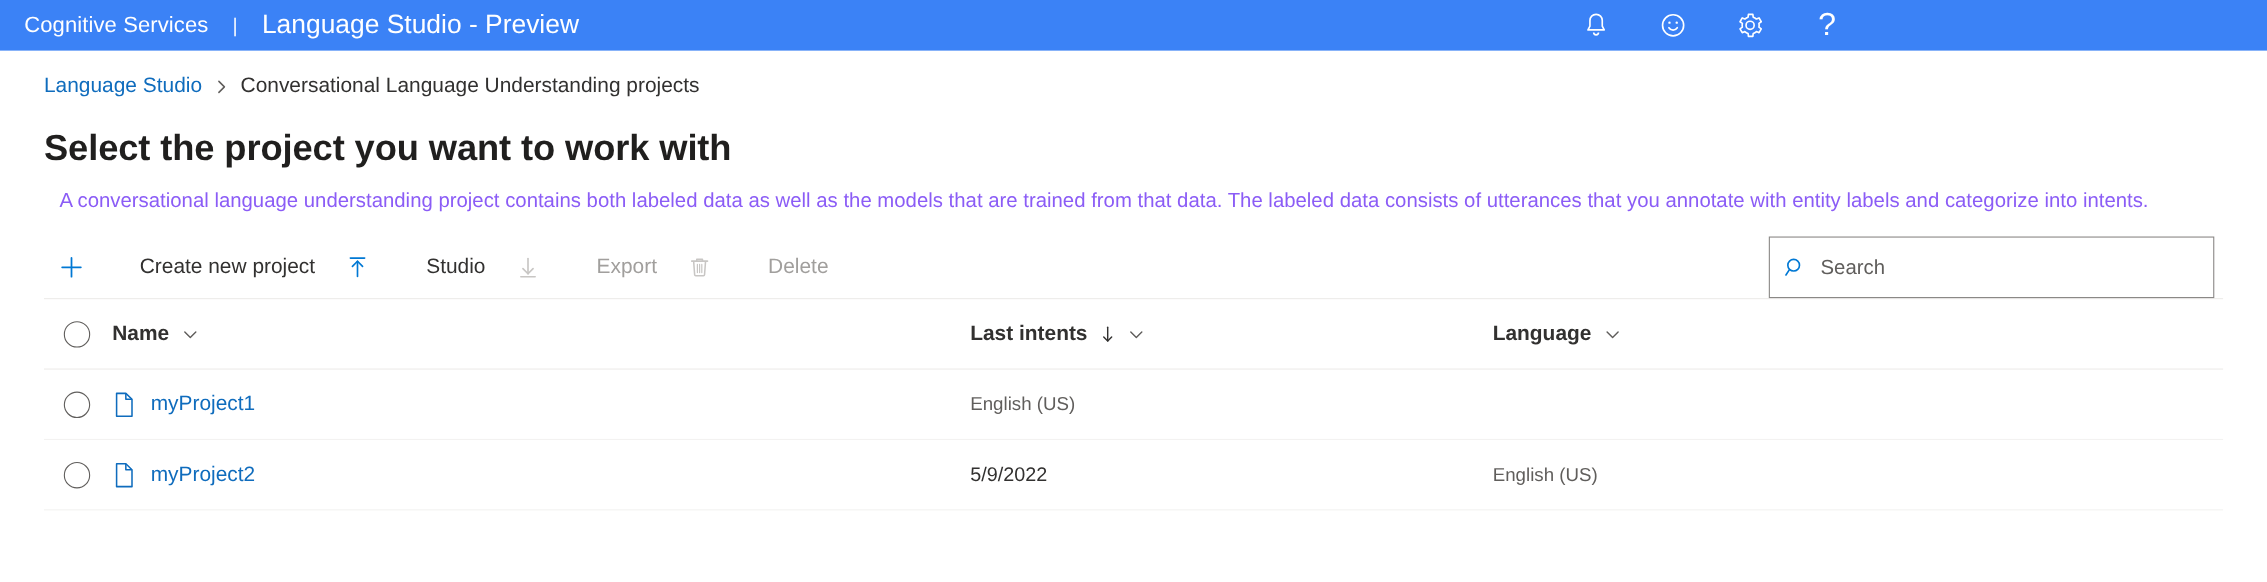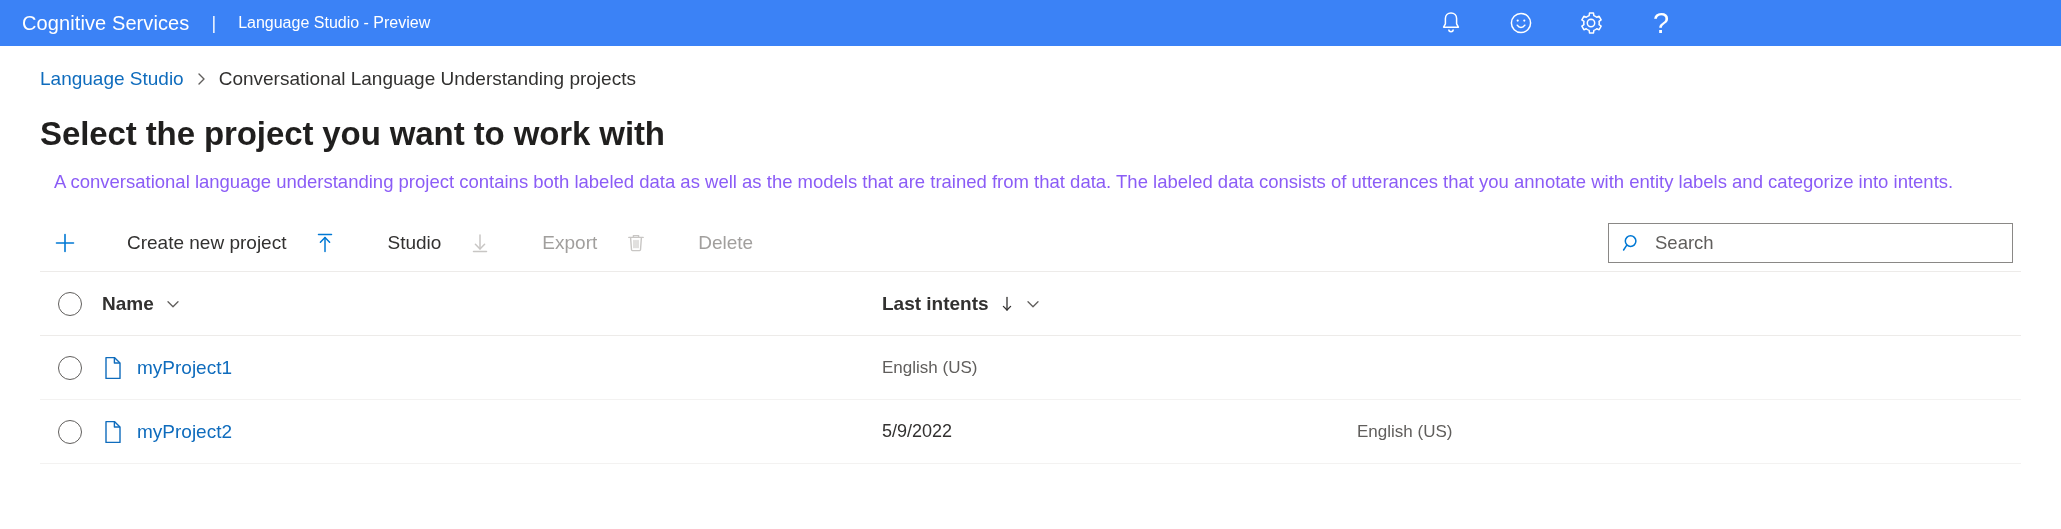--- a/index.html
+++ b/index.html
@@ -33,21 +33,21 @@
     white-space: nowrap;
   }
   .topbar-sep {
     color: #ffffff;
     font-size: 18px;
     margin: 0 22px;
     opacity: .95;
   }
   .topbar-app {
     color: #ffffff;
-    font-size: 16px;
+    font-size: 24px;
     white-space: nowrap;
   }
   .topbar-spacer { flex: 1 1 auto; }
   .topbar-actions {
     display: flex;
     align-items: center;
     gap: 40px;
     padding-right: 385px;
   }
   .topbar-icon {
@@ -148,21 +148,21 @@
     font-size: 19px;
     color: #323130;
   }
   .cmd.disabled .cmd-label { color: #a19f9d; }
 
   .cmd-spacer { flex: 1 1 auto; }
 
   
   .searchbox {
     width: 405px;
-    height: 40px;
+    height: 56px;
     border: 1px solid #8a8886;
     background: #ffffff;
     display: flex;
     align-items: center;
     box-sizing: border-box;
     padding: 0 12px;
     margin-right: 8px;
   }
   .search-icon {
     width: 22px;
@@ -425,20 +425,30 @@
             </svg>
           </span>
           <span class="hdr-chevron">
             <svg width="16" height="16" viewBox="0 0 16 16" fill="none" aria-hidden="true">
               <path d="M3 5.8l5 5 5-5" stroke="#605e5c" stroke-width="1.3" stroke-linecap="round" stroke-linejoin="round" fill="none"></path>
             </svg>
           </span>
         </span>
       </div>
 
+      <div class="col-language">
+        <span class="hdr-group">
+          <span class="hdr-label">Language</span>
+          <span class="hdr-chevron">
+            <svg width="16" height="16" viewBox="0 0 16 16" fill="none" aria-hidden="true">
+              <path d="M3 5.8l5 5 5-5" stroke="#605e5c" stroke-width="1.3" stroke-linecap="round" stroke-linejoin="round" fill="none"></path>
+            </svg>
+          </span>
+        </span>
+      </div>
     </div>
 
     <div class="row data">
       <div class="col-check">
         <span class="radio"></span>
       </div>
       <div class="col-name">
         <span class="doc-icon">
           <svg width="20" height="24" viewBox="0 0 20 24" fill="none" aria-hidden="true">
             <path d="M3 1.6h8.4L17 7v15.4H3V1.6z" stroke="#0f6cbd" stroke-width="1.4" stroke-linejoin="round" fill="none"></path>

